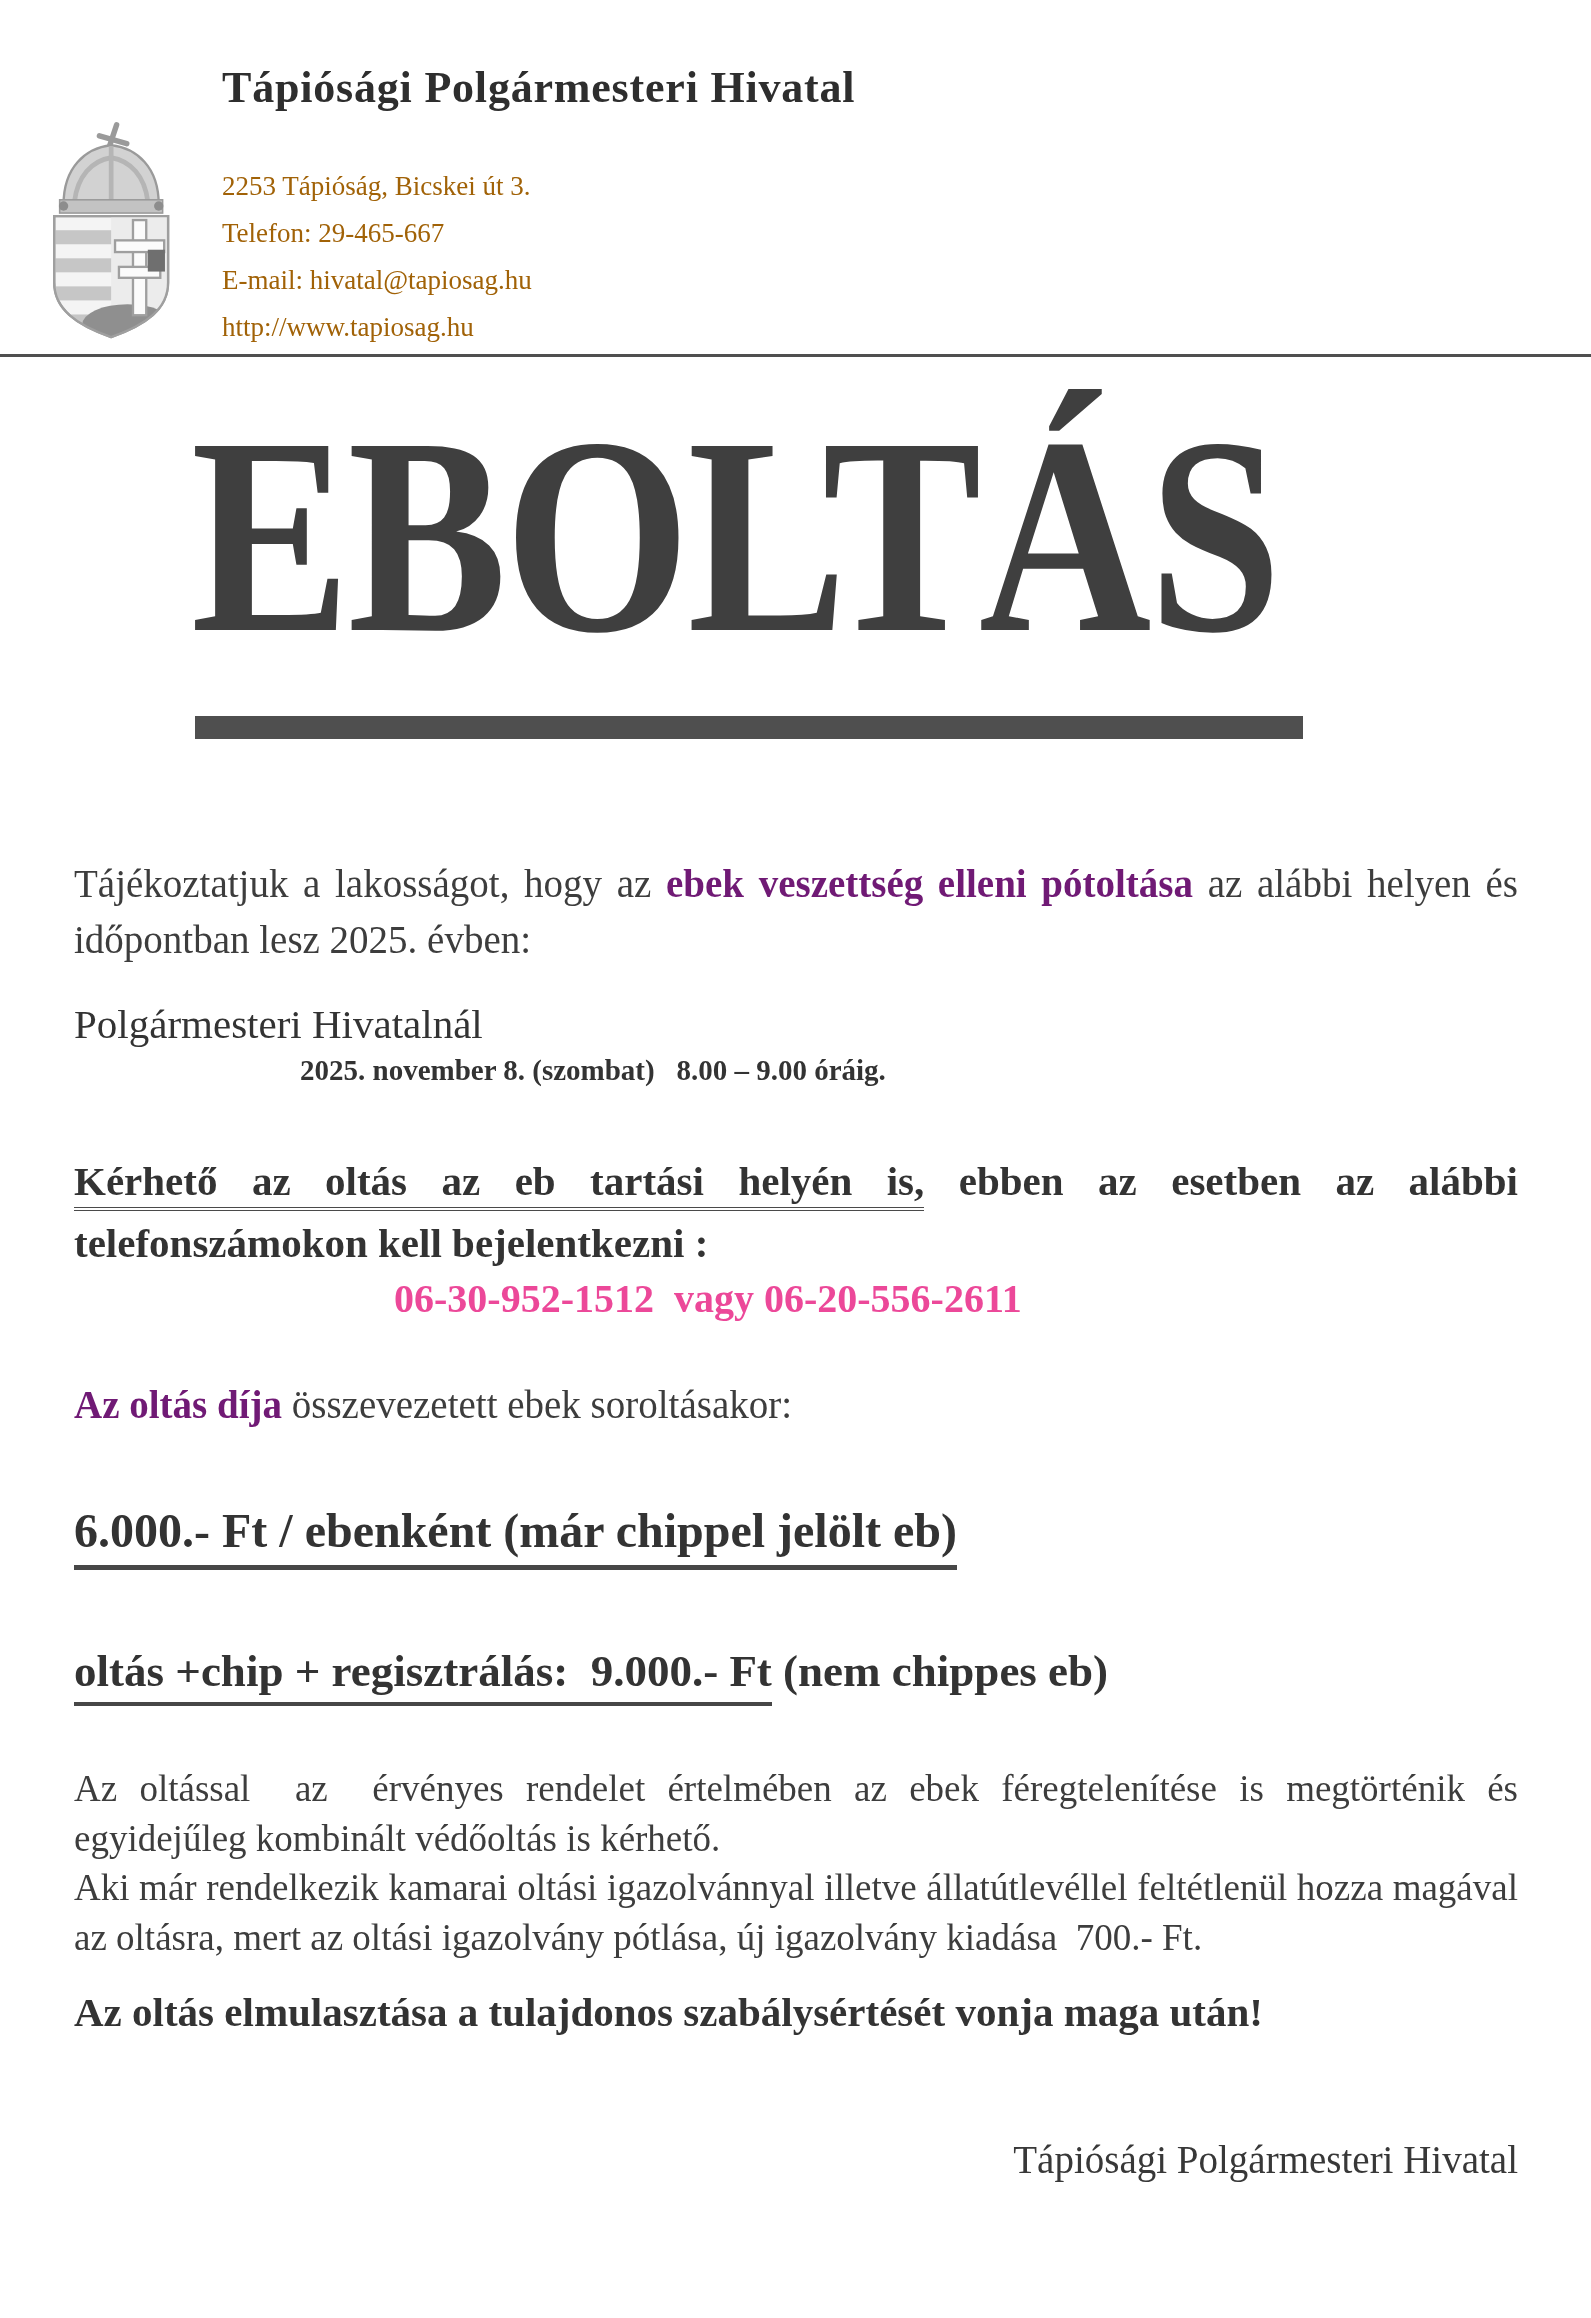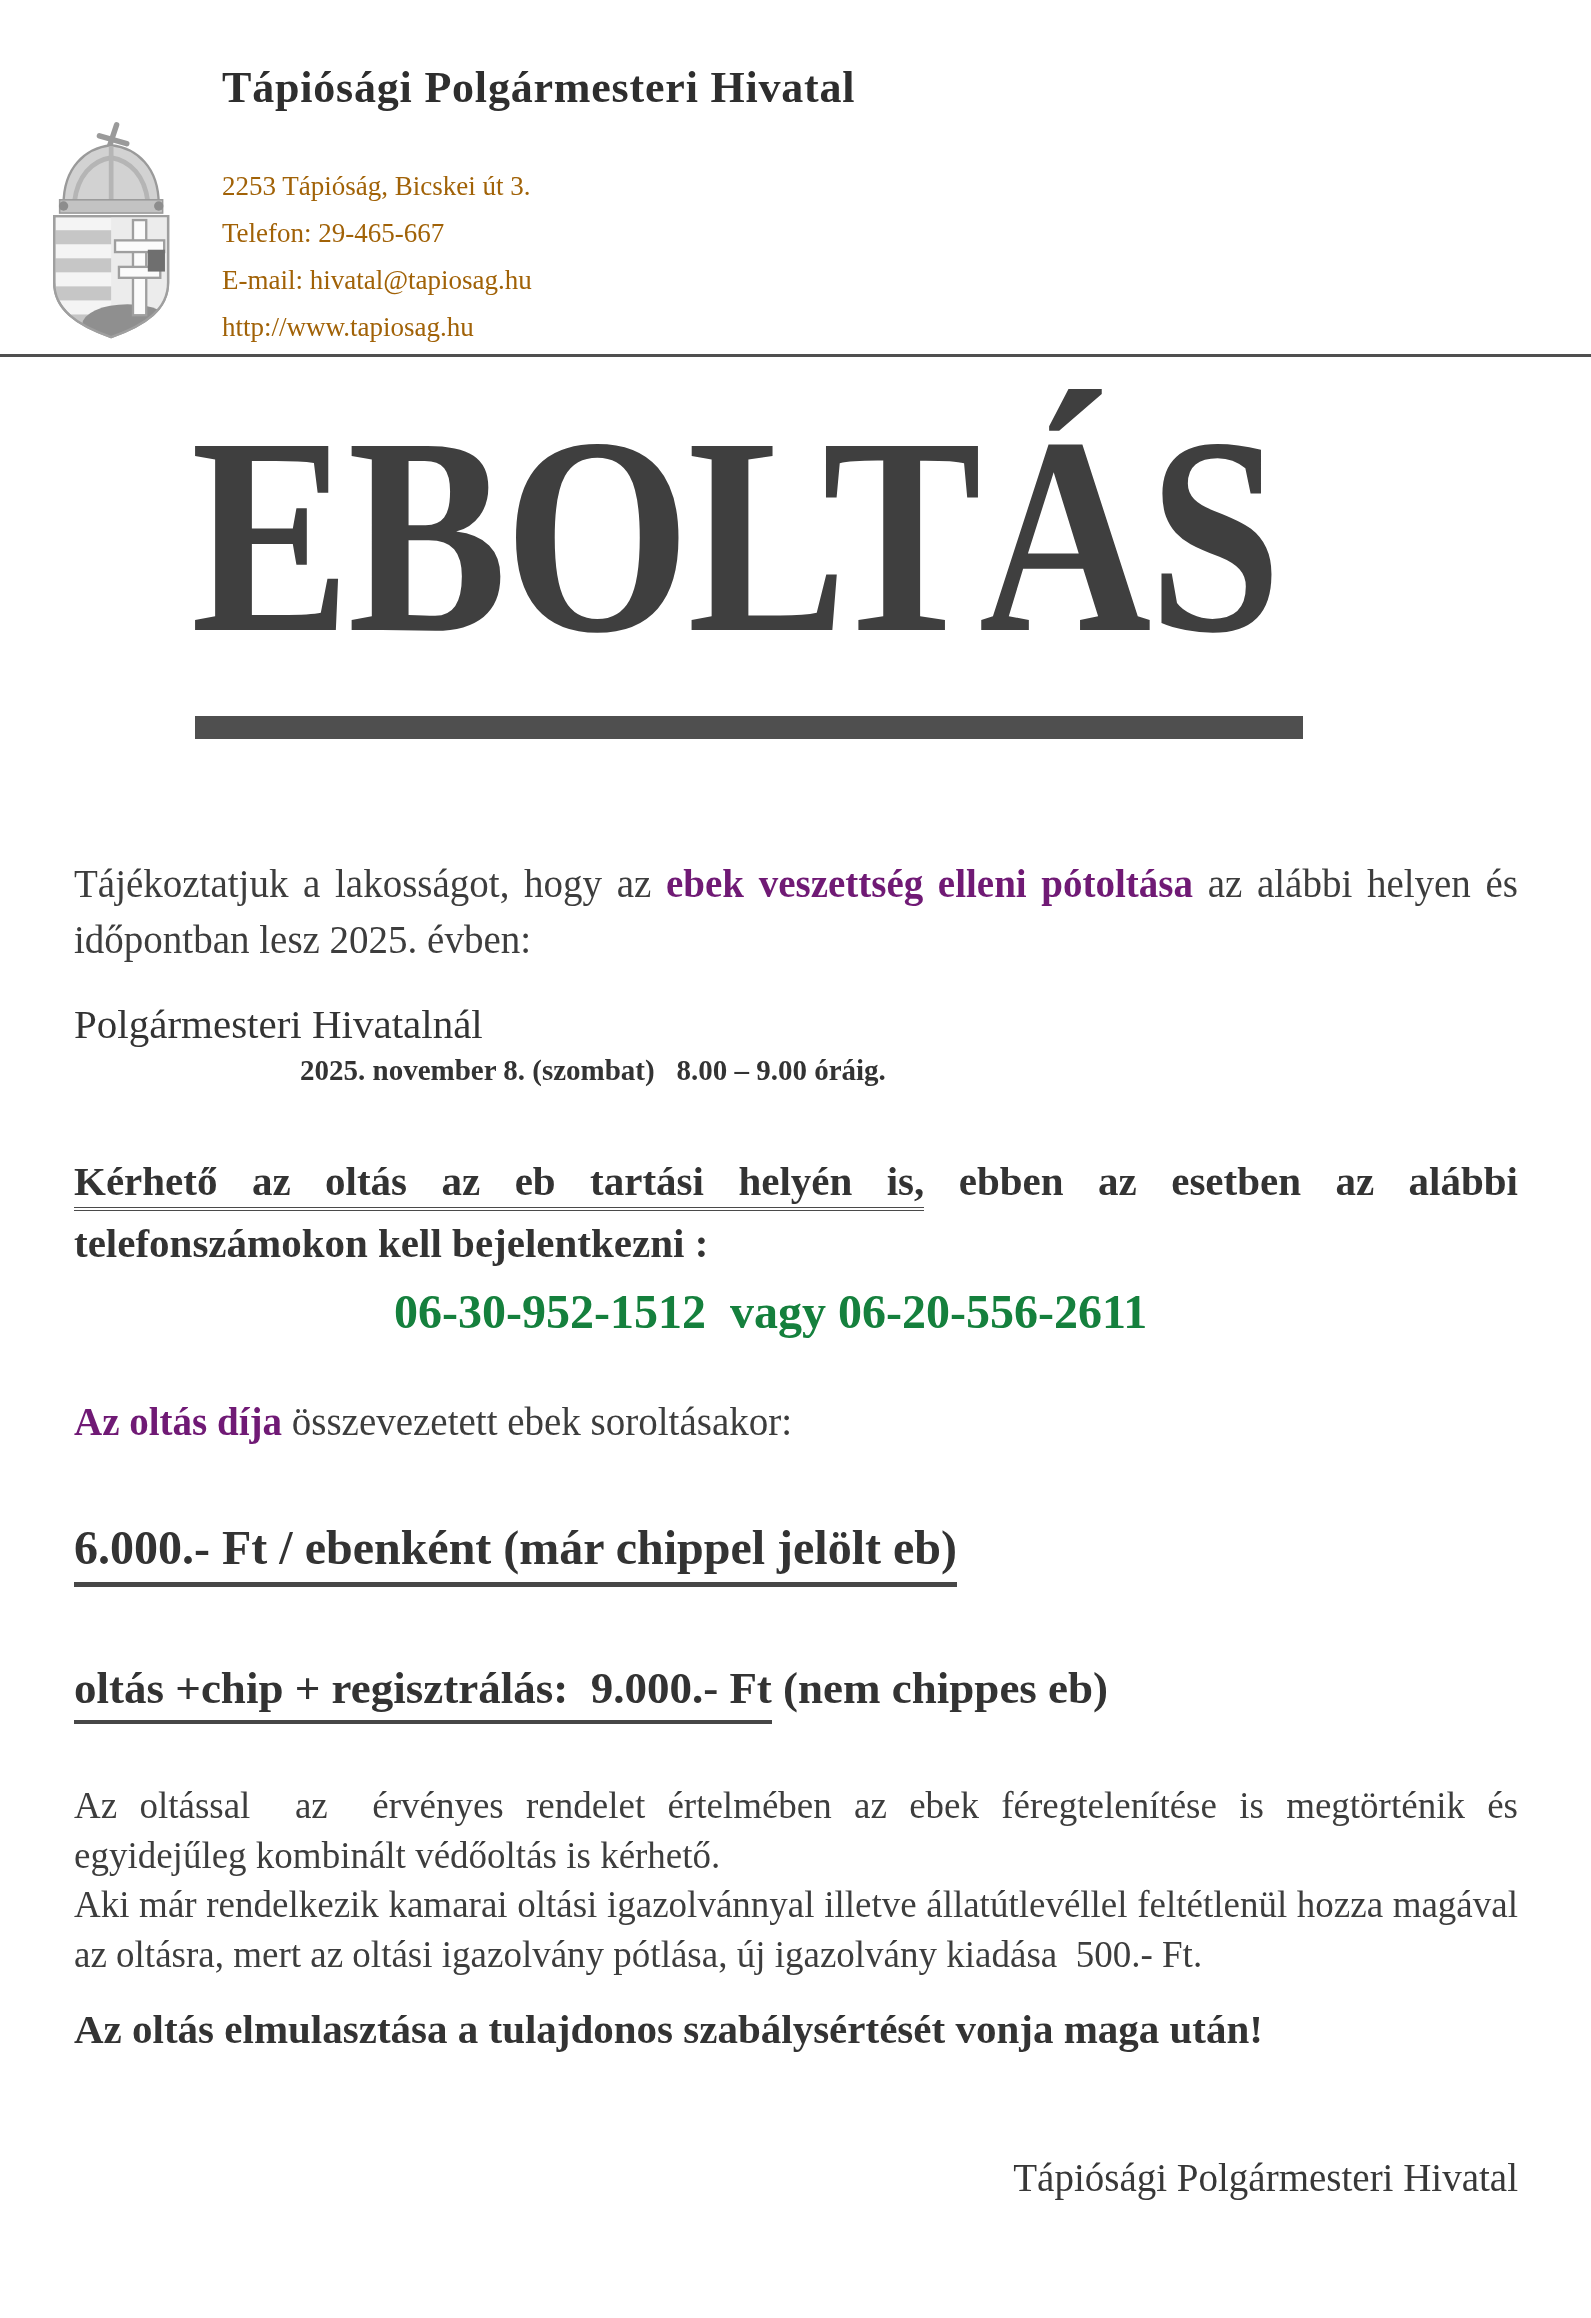--- a/index.html
+++ b/index.html
@@ -34,21 +34,21 @@
   .b{ font-weight:bold; color:#701a75; }
 
   .loc-name{ margin-top:34px; font-size:41px; font-weight:normal; color:#333; line-height:1.15; }
   .loc-date{ margin-top:6.2px; padding-left:226px; font-size:29px; font-weight:bold; color:#333;
              line-height:1.15; white-space:pre-wrap; }
 
   .request{ margin-top:62px; font-size:41px; font-weight:bold; color:#333;
             line-height:152%; text-align:justify; }
   .request .ul{ border-bottom:4.7px double #4a4a4a; padding-bottom:3.9px; }
 
-  .phones{ margin-top:10px; padding-left:320px; font-size:48px; font-weight:bold; color:#15803d;
+  .phones{ margin-top:2px; padding-left:320px; font-size:40px; font-weight:bold; color:#ec4899;
            line-height:1.15; white-space:pre-wrap; }
 
   .fee-intro{ margin-top:61px; font-size:39px; line-height:1.15; }
 
   .price1{ margin-top:75px; font-size:48px; font-weight:bold; color:#333; line-height:1.15; }
   .price1 .ul{ border-bottom:5.5px solid #474747; padding-bottom:7.8px; }
 
   .price2{ margin-top:88px; font-size:45px; font-weight:bold; color:#333; line-height:1.15;
            white-space:pre-wrap; }
   .price2 .ul{ border-bottom:4.7px solid #474747; padding-bottom:6.2px; }
@@ -129,21 +129,21 @@
 
     <p class="phones">06-30-952-1512  vagy 06-20-556-2611</p>
 
     <p class="fee-intro"><span class="b">Az oltás díja</span><span> összevezetett ebek soroltásakor:</span></p>
 
     <p class="price1"><span class="ul">6.000.- Ft / ebenként (már chippel jelölt eb)</span></p>
 
     <p class="price2"><span class="ul">oltás +chip + regisztrálás:  9.000.- Ft</span><span> (nem chippes eb)</span></p>
 
     <p class="note first">Az oltással  az  érvényes rendelet értelmében az ebek féregtelenítése is megtörténik és egyidejűleg kombinált védőoltás is kérhető.</p>
-    <p class="note">Aki már rendelkezik kamarai oltási igazolvánnyal illetve állatútlevéllel feltétlenül hozza magával az oltásra, mert az oltási igazolvány pótlása, új igazolvány kiadása  500.- Ft.</p>
+    <p class="note">Aki már rendelkezik kamarai oltási igazolvánnyal illetve állatútlevéllel feltétlenül hozza magával az oltásra, mert az oltási igazolvány pótlása, új igazolvány kiadása  700.- Ft.</p>
 
     <p class="warning">Az oltás elmulasztása a tulajdonos szabálysértését vonja maga után!</p>
 
     <p class="signature">Tápiósági Polgármesteri Hivatal</p>
 
   </main>
 </div>
 
 
 </body></html>

